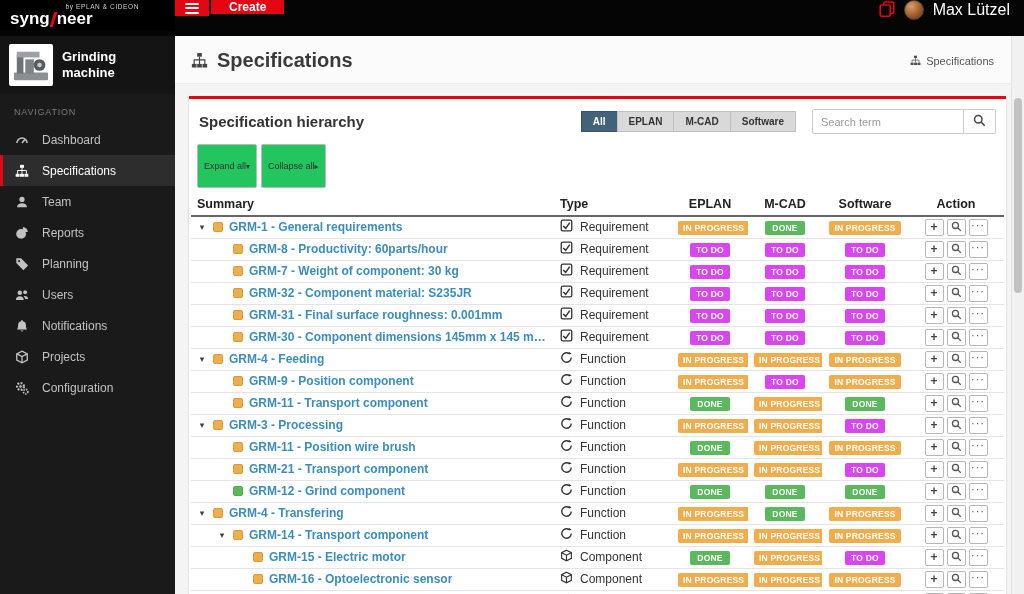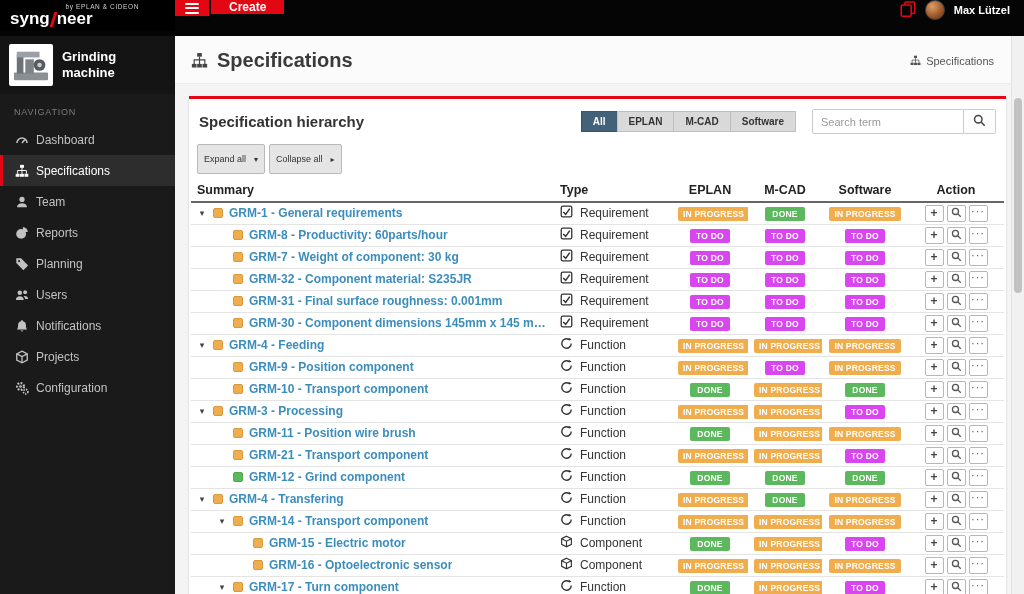--- a/index.html
+++ b/index.html
@@ -11,32 +11,32 @@
   .brand{width:175px;background:#000;padding:3px 10px 2px;cursor:pointer;flex:0 0 175px}
   .brand-by{font-size:6.5px;color:#cfcfcf;letter-spacing:.6px;text-align:right;padding-right:26px}
   .brand-main{font-size:17px;font-weight:bold;color:#fff;line-height:1.1;display:flex;align-items:center}
   .brand-slash{display:inline-block;width:3px;height:15px;background:#e30613;transform:skewX(-18deg);margin:0 2px}
   .hamburger{width:34px;background:#e30613;border:none;cursor:pointer;display:flex;align-items:center;justify-content:center}
   .bars i{display:block;width:14px;height:2px;background:#fff;margin:2.5px 0;border-radius:1px}
   .create-btn{background:#e30613;color:#fff;border:none;padding:0 18px;font-size:12px;font-weight:bold;margin-left:2px;cursor:pointer;font-family:inherit}
   .topbar-right{margin-left:auto;display:flex;align-items:center;gap:9px;padding-right:14px}
   .clone-btn{background:none;border:none;cursor:pointer;display:flex;align-items:center}
   .avatar{width:20px;height:20px;border-radius:50%;background:radial-gradient(circle at 35% 30%,#d9a066 0%,#a05a2c 55%,#5f2f14 100%);border:1px solid #444;display:inline-block}
-  .user-name{color:#fff;font-size:11px;font-weight:bold;cursor:pointer}
+  .user-name{color:#fff;font-size:16px;font-weight:normal;cursor:pointer}
 
   
   .body-row{flex:1;display:flex;min-height:0}
 
   
   .sidebar{width:175px;flex:0 0 175px;background:#1a1a1a;color:#c2c2c2;display:flex;flex-direction:column}
   .project{display:flex;align-items:center;gap:9px;padding:8px 9px;background:#141414;cursor:pointer}
   .project-thumb{width:44px;height:42px;background:#fff;border-radius:2px;display:flex;align-items:center;justify-content:center;flex:0 0 44px}
   .project-name{color:#fff;font-weight:bold;font-size:13px;line-height:1.2}
   .nav-section-label{padding:13px 14px 7px;font-size:9px;color:#7c7c7c;letter-spacing:.8px}
-  .nav-item{display:flex;align-items:flex-end;gap:6px;padding:8.5px 14px 8.5px 11px;font-size:12px;color:#c2c2c2;cursor:pointer;border-left:3px solid transparent}
+  .nav-item{display:flex;align-items:flex-end;gap:12px;padding:8.5px 14px 8.5px 11px;font-size:12px;color:#c2c2c2;cursor:pointer;border-left:3px solid transparent}
   .nav-item.active{background:#2d2d2d;color:#fff;border-left-color:#e30613}
   .nav-icon{width:16px;display:inline-flex;justify-content:center;color:inherit;flex:0 0 16px}
 
   
   .main{flex:1;display:flex;flex-direction:column;min-width:0;position:relative;overflow:hidden;background:#f4f4f4}
   .content-header{display:flex;align-items:center;justify-content:space-between;padding:13px 30px 11px 16px;background:#fbfbfb;border-bottom:1px solid #ededed}
   .page-title{display:flex;align-items:center;gap:9px;font-size:20px;color:#3a3a3a;font-weight:bold}
   .title-icon{color:#444;display:inline-flex}
   .breadcrumb{display:flex;align-items:center;gap:5px;font-size:11px;color:#555;cursor:pointer}
   .crumb-icon{color:#555;display:inline-flex}
@@ -47,21 +47,21 @@
   .card-title{font-size:15px;font-weight:bold;color:#333;margin-right:auto}
   .filter-group{display:flex}
   .filter-btn{font-size:10px;font-weight:bold;padding:4px 11px;background:#d9d9d9;border:1px solid #bfbfbf;color:#333;cursor:pointer;margin-left:-1px;font-family:inherit}
   .filter-btn.active{background:#44617a;border-color:#3a5468;color:#fff}
   .search-box{display:flex;margin-left:8px}
   .search-input{width:152px;height:25px;border:1px solid #ccc;padding:0 8px;font-size:11px;color:#333;font-family:inherit;border-radius:2px 0 0 2px}
   .search-input::placeholder{color:#999}
   .search-btn{width:32px;height:25px;border:1px solid #ccc;border-left:none;background:#fdfdfd;cursor:pointer;display:flex;align-items:center;justify-content:center;border-radius:0 2px 2px 0}
 
   .table-toolbar{padding:1px 8px 5px;display:flex;gap:4px}
-  .tool-btn{font-size:9px;padding:9px 6px;background:#e5e5e5;border:1px solid #b9b9b9;border-radius:2px;color:#333;cursor:pointer;display:flex;align-items:center;gap:8px;font-family:inherit}
+  .tool-btn{font-size:9px;padding:16px 6px;background:#22c55e;border:1px solid #b9b9b9;border-radius:2px;color:#333;cursor:pointer;display:flex;align-items:center;gap:0;font-family:inherit}
   .caret-down::after{content:"▾";font-size:8px;color:#333}
   .caret-right::after{content:"▸";font-size:8px;color:#333}
 
   
   .table-wrap{flex:1;overflow:hidden;padding:0 2px}
   table.spec-table{width:100%;border-collapse:collapse;table-layout:fixed;font-size:12px}
   .spec-table th{padding:4px 6px;border-bottom:2px solid #666;font-size:12.5px;color:#222;font-weight:bold}
   .th-left{text-align:left}
   .th-c{text-align:center}
   .spec-table td{border-bottom:1px solid #e4e4e4;padding:1px 6px;height:22px;vertical-align:middle;overflow:hidden;white-space:nowrap}
@@ -607,21 +607,21 @@
                         <span class="dots-glyph">···</span>
                       </button>
                     </div>
                   </td>
                 </tr>
                 <tr>
                   <td>
                     <div class="summary-cell" style="padding-left:20px">
                       <span class="caret"></span>
                       <span class="sq orange"></span>
-                      <a href="#" class="sum-link">GRM-10 - Transport component</a>
+                      <a href="#" class="sum-link">GRM-11 - Transport component</a>
                     </div>
                   </td>
                   <td>
                     <div class="type-cell">
                       <span><svg viewBox="0 0 16 16" width="13" height="13">
                           <path d="M13.8 8A5.8 5.8 0 1 1 11.2 3.2" fill="none" stroke="#333" stroke-width="1.7"></path>
                           <path d="M10.6 0.8l.5 3.6 3.3-1.3z" fill="#333"></path>
                         </svg></span>
                       <span>Function</span>
                     </div>

